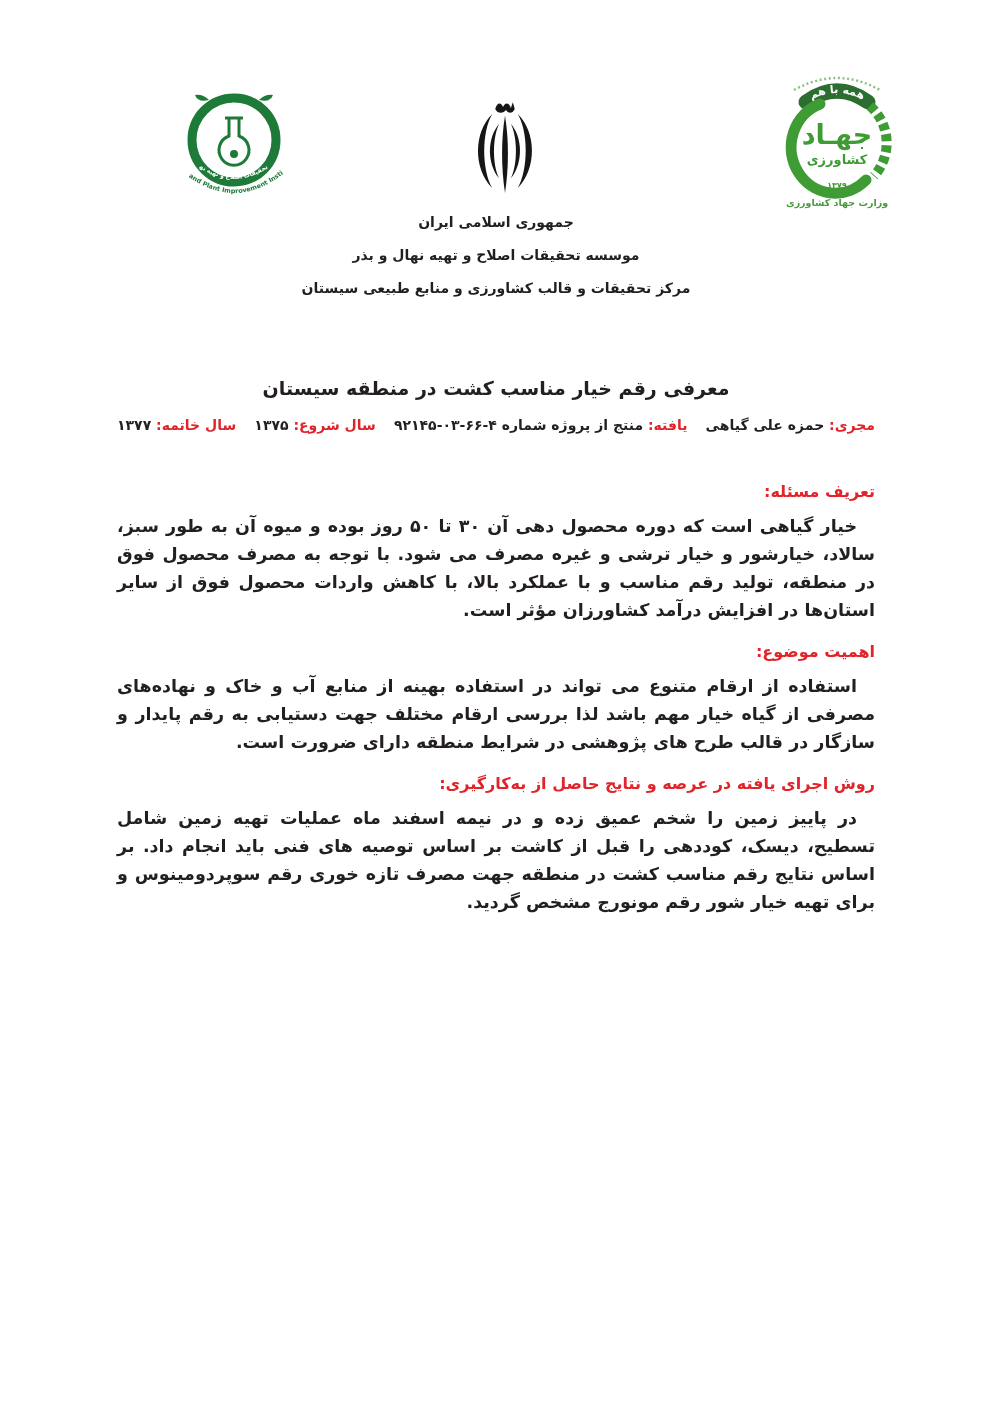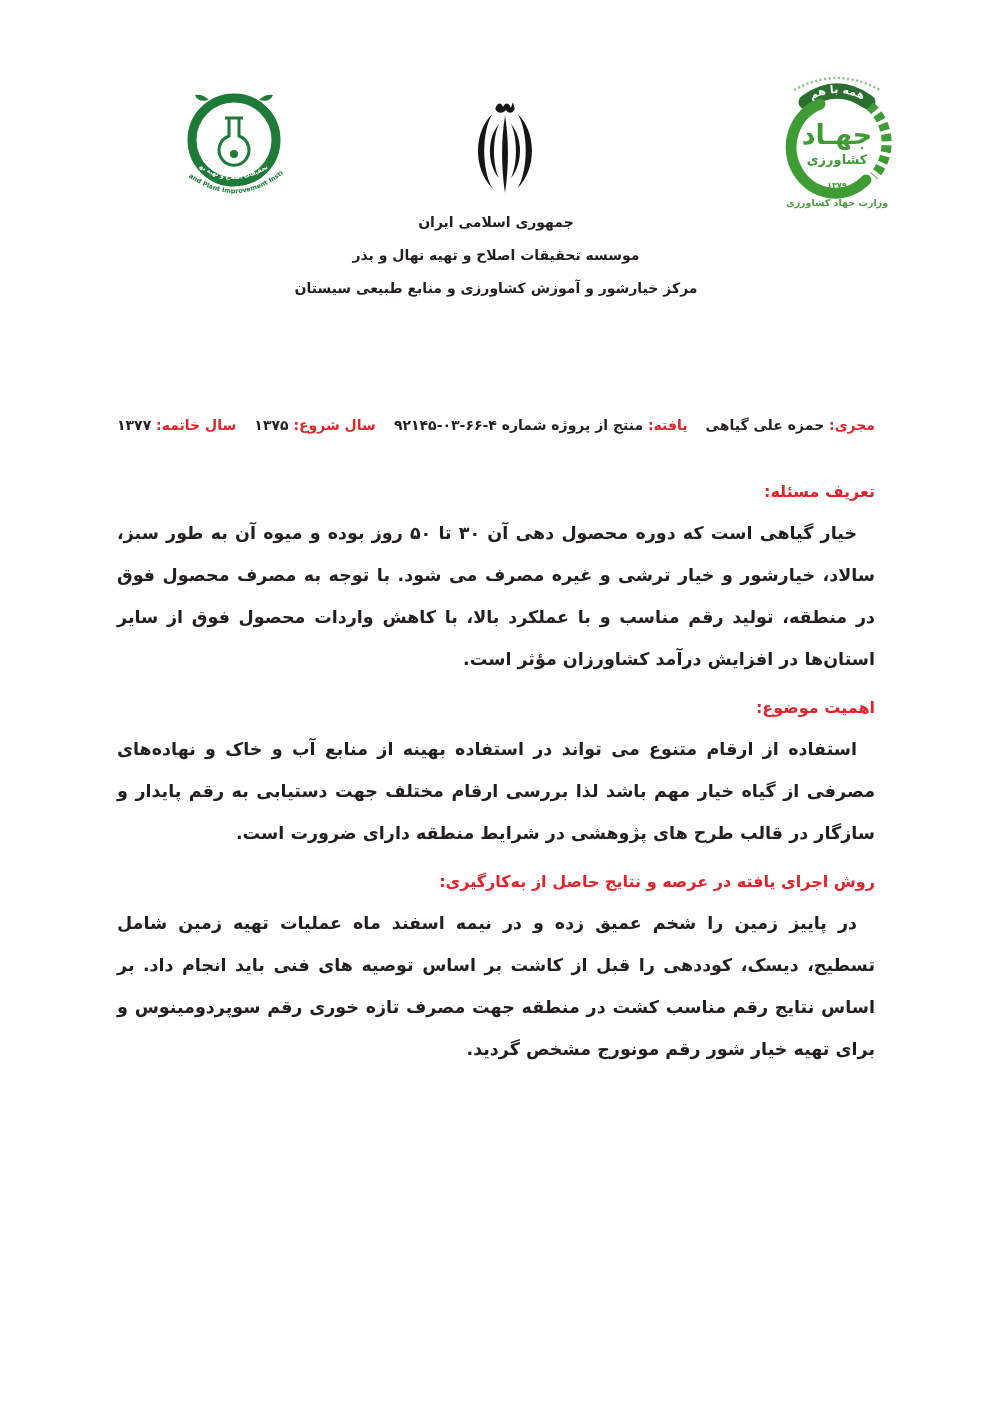--- a/index.html
+++ b/index.html
@@ -45,21 +45,21 @@
   
   .body-text{
     position:absolute;top:478px;left:117px;width:758px;
     direction:rtl;
   }
   .sec-heading{
     color:#e2242a;font-weight:bold;font-size:16px;
     line-height:28px;margin:0 0 6px 0;text-align:right;
   }
   .sec-para{
-    font-weight:bold;font-size:17.5px;line-height:42px;
+    font-weight:bold;font-size:17.5px;line-height:28px;
     text-align:justify;text-justify:inter-word;
     color:#231f20;margin:0 0 14px 0;text-indent:18px;
   }
 </style>
 </head>
 <body>
 
 <div class="page">
 
   <div class="logo logo-left">
@@ -136,23 +136,24 @@
       <text x="73" y="102" text-anchor="middle" font-size="13" font-weight="bold" fill="#3f9c35" direction="rtl">کشاورزی</text>
       <text x="73" y="126" text-anchor="middle" font-size="8" font-weight="bold" fill="#3f9c35">۱۳۷۹</text>
 
       <text x="73" y="144" text-anchor="middle" font-size="9.5" font-weight="bold" fill="#4a9b3f" direction="rtl">وزارت جهاد کشاورزی</text>
     </svg>
   </div>
 
   <div class="org-header">
     <div>جمهوری اسلامی ایران</div>
     <div>موسسه تحقیقات اصلاح و تهیه نهال و بذر</div>
-    <div>مرکز خیارشور و آموزش کشاورزی و منابع طبیعی سیستان</div>
+    <div>مرکز تحقیقات و قالب کشاورزی و منابع طبیعی سیستان</div>
   </div>
 
+  <div class="doc-subtitle">معرفی رقم خیار مناسب کشت در منطقه سیستان</div>
 
   <div class="meta-line">
     <span class="seg">
       <span class="red">مجری:</span>
       <span>حمزه علی گیاهی</span>
     </span>
     <span class="seg">
       <span class="red">یافته:</span>
       <span>منتج از پروژه شماره ۴-۶۶-۰۳-۹۲۱۴۵</span>
     </span>

